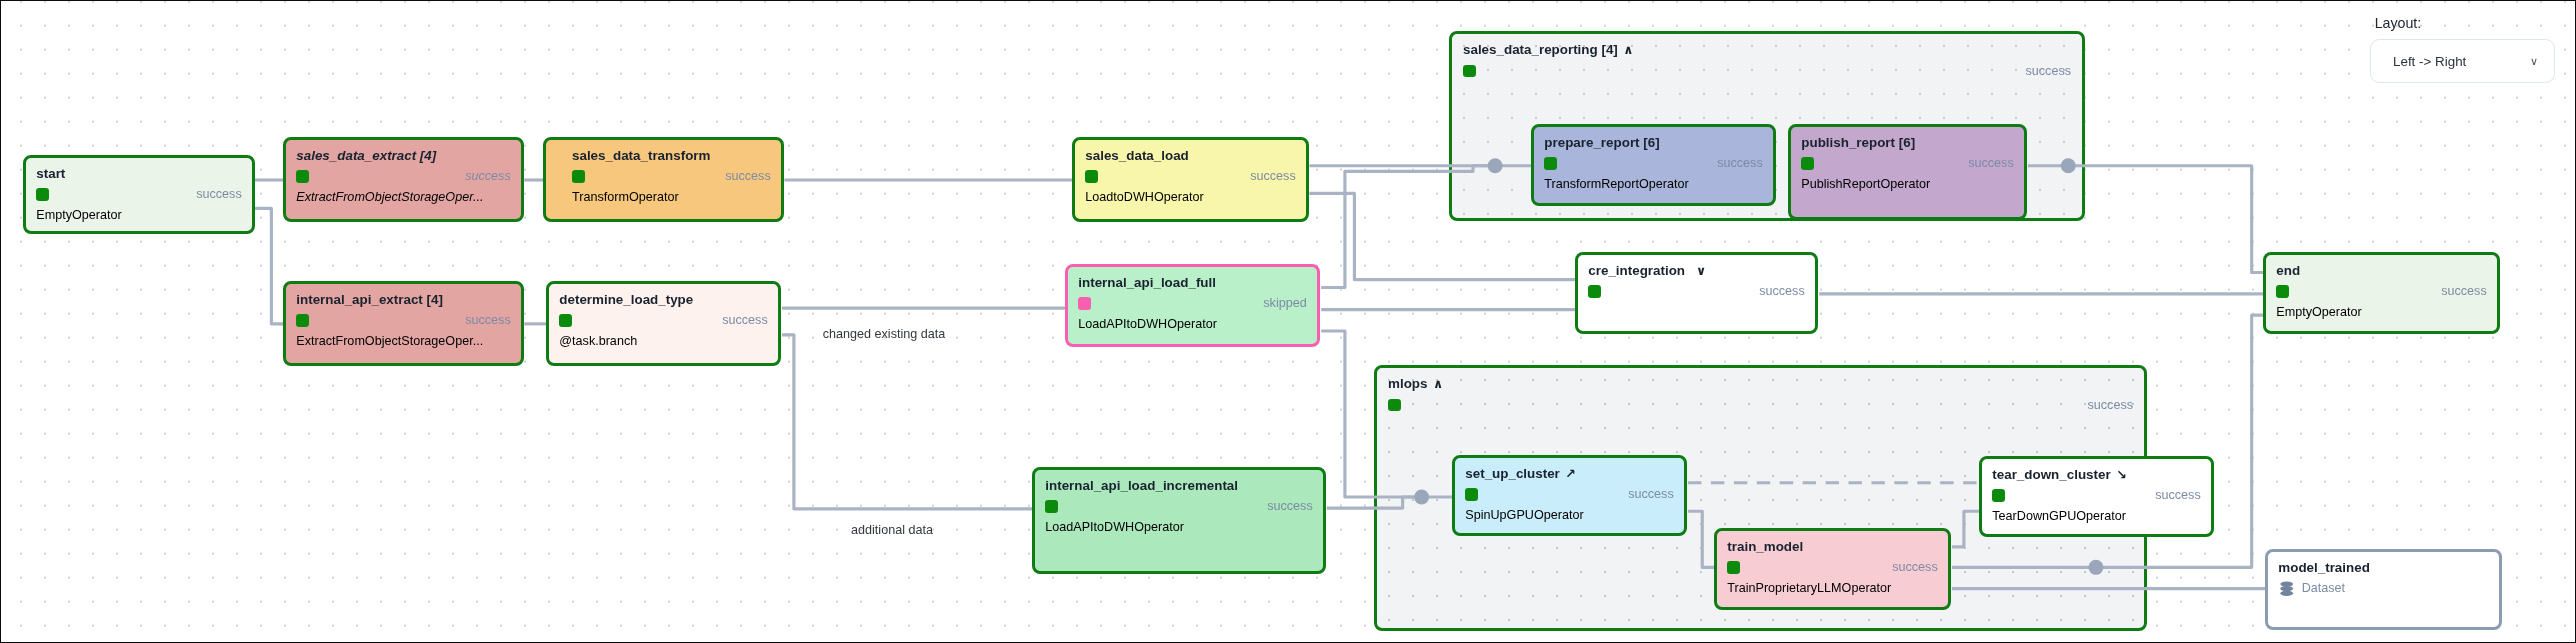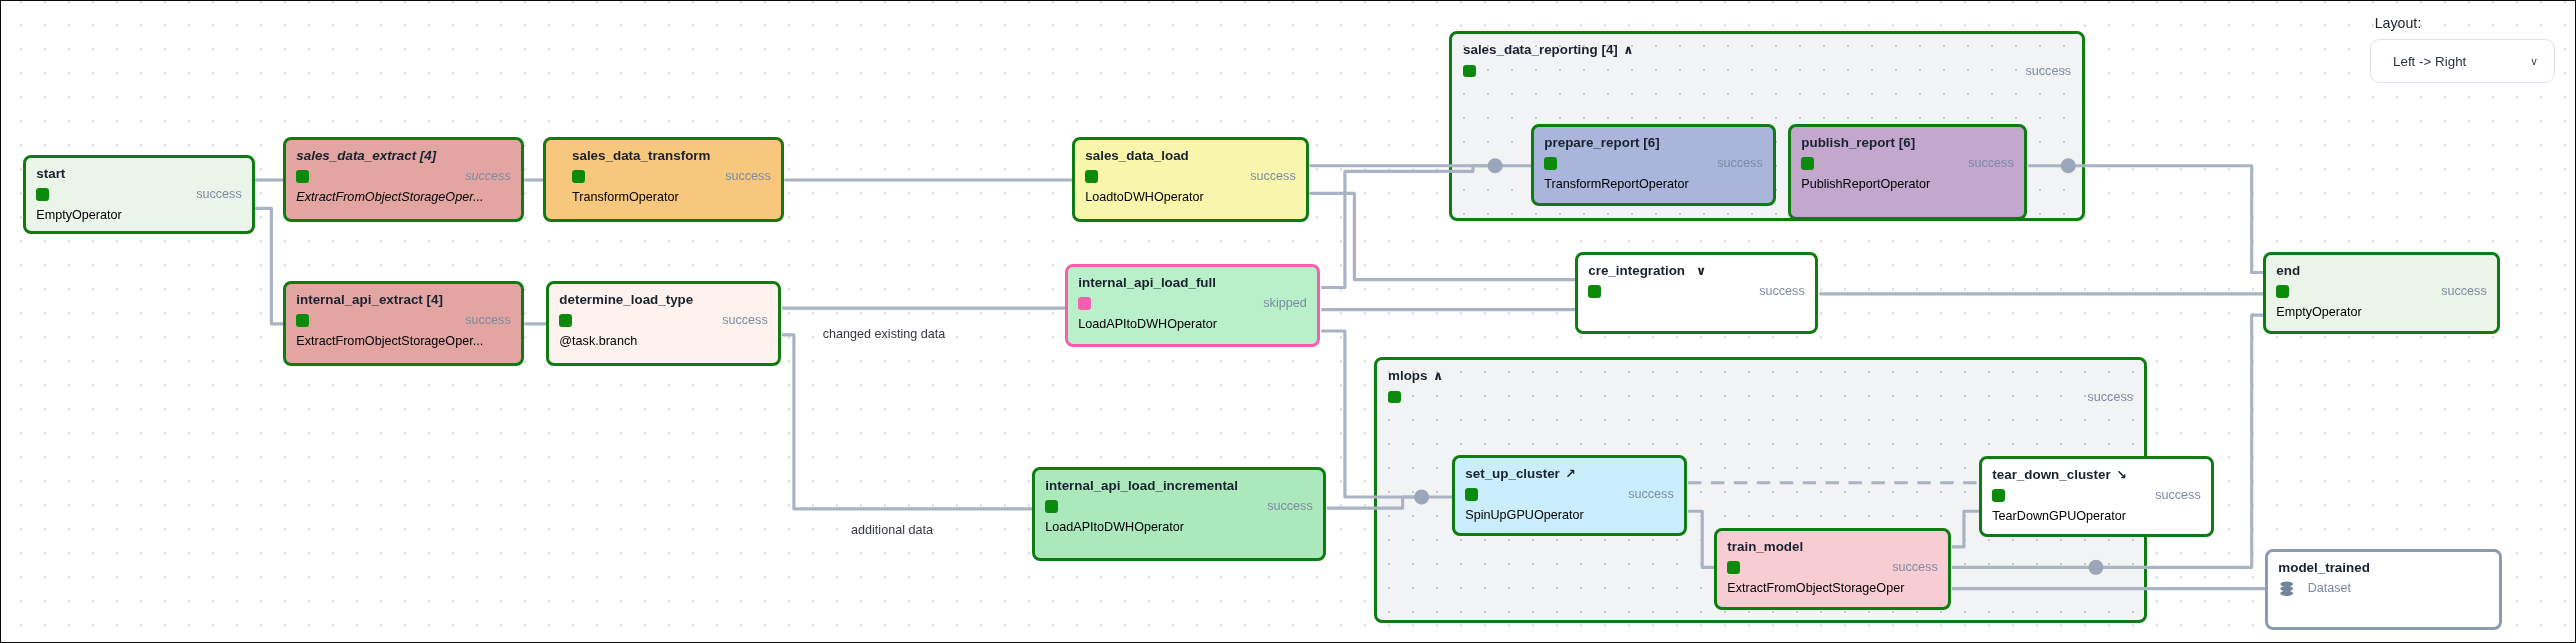--- a/index.html
+++ b/index.html
@@ -25,21 +25,21 @@
     position:absolute;box-sizing:border-box;border:3.2px solid #0e7c12;
     border-radius:8px;padding:5.5px 10.3px;overflow:hidden;
   }
   .title-row{display:flex;align-items:center;gap:5.5px;}
   .title{font-size:13.4px;font-weight:bold;color:#19222f;line-height:20.5px;white-space:nowrap;}
   .sfx{font-size:12.6px;font-weight:bold;color:#19222f;}
   .status-row{display:flex;align-items:center;gap:7.1px;line-height:20.5px;height:20.5px;justify-content:space-between;}
   .status-sq{width:12.6px;height:12.6px;border-radius:3.2px;flex:0 0 auto;}
   .status-txt{font-size:12.6px;color:#7c8ba4;}
   .operator{font-size:12.6px;color:#000000;line-height:20.5px;white-space:nowrap;}
-  .ds-row{display:flex;align-items:center;gap:12px;line-height:20.5px;height:20.5px;text-align:center;}
+  .ds-row{display:flex;align-items:center;gap:6px;line-height:20.5px;height:20.5px;text-align:center;}
   .ds-label{font-size:12.6px;color:#7c8ba4;}
   .edge-label{
     position:absolute;transform:translate(-50%,-50%);
     font-size:12.6px;color:#34383e;white-space:nowrap;
   }
   .layout-ctl{position:absolute;left:2369px;top:14.2px;width:194px;}
   .layout-label{font-size:14.2px;color:#20272f;margin:0 0 8px 4.7px;}
   .layout-select{
     box-sizing:border-box;width:185px;height:44px;background:#fff;
     border:1.6px solid #dde5f1;border-radius:9.5px;
@@ -55,21 +55,21 @@
   <div id="groups-layer" class="layer">
       <div class="group" style="left: 1448px; top: 30px; width: 636px; height: 190px;">
         <div class="hdr">
        <div class="gtitle"><span>sales_data_reporting [4]</span><span class="caret">∧</span></div>
        <div class="status-row">
          <span class="status-sq" style="background:#0b8a0b"></span>
          <span class="status-txt">success</span>
        </div>
      </div>
       </div>
-      <div class="group" style="left: 1373px; top: 356px; width: 773px; height: 266px;">
+      <div class="group" style="left: 1373px; top: 364px; width: 773px; height: 266px;">
         <div class="hdr">
        <div class="gtitle"><span>mlops</span><span class="caret">∧</span></div>
        <div class="status-row">
          <span class="status-sq" style="background:#0b8a0b"></span>
          <span class="status-txt">success</span>
        </div>
      </div>
       </div>
     </div>
   <svg id="edges-layer" class="layer" width="2576" height="643" viewBox="0 0 3256 810">
@@ -166,21 +166,21 @@
       <div class="node" style="left: 1064px; top: 263px; width: 255px; height: 83px; background: rgb(185, 239, 201); border-color: rgb(247, 95, 176);">
         <div class="title-row">
           <span class="title">internal_api_load_full</span>
         </div>
         <div class="status-row">
        <span class="status-sq" style="background:#f75fb0"></span>
        <span class="status-txt">skipped</span>
      </div>
         <div class="operator">LoadAPItoDWHOperator</div>
       </div>
-      <div class="node" style="left: 1031px; top: 466px; width: 294px; height: 94px; background: rgb(171, 233, 189); border-color: rgb(14, 124, 18);">
+      <div class="node" style="left: 1031px; top: 466px; width: 294px; height: 107px; background: rgb(171, 233, 189); border-color: rgb(14, 124, 18);">
         <div class="title-row">
           <span class="title">internal_api_load_incremental</span>
         </div>
         <div class="status-row">
        <span class="status-sq" style="background:#0b8a0b"></span>
        <span class="status-txt">success</span>
      </div>
         <div class="operator">LoadAPItoDWHOperator</div>
       </div>
       <div class="node" style="left: 1530px; top: 123px; width: 245px; height: 82px; background: rgb(169, 181, 218); border-color: rgb(14, 124, 18);">
@@ -225,21 +225,21 @@
         <div class="operator">SpinUpGPUOperator</div>
       </div>
       <div class="node" style="left: 1713px; top: 527px; width: 237px; height: 82px; background: rgb(248, 204, 211); border-color: rgb(14, 124, 18);">
         <div class="title-row">
           <span class="title">train_model</span>
         </div>
         <div class="status-row">
        <span class="status-sq" style="background:#0b8a0b"></span>
        <span class="status-txt">success</span>
      </div>
-        <div class="operator">ExtractFromObjectStorageOper</div>
+        <div class="operator">TrainProprietaryLLMOperator</div>
       </div>
       <div class="node" style="left: 1978px; top: 455px; width: 235px; height: 81px; background: rgb(255, 255, 255); border-color: rgb(14, 124, 18);">
         <div class="title-row">
           <span class="title">tear_down_cluster</span>
           <span class="sfx">↘</span>
         </div>
         <div class="status-row">
        <span class="status-sq" style="background:#0b8a0b"></span>
        <span class="status-txt">success</span>
      </div>

